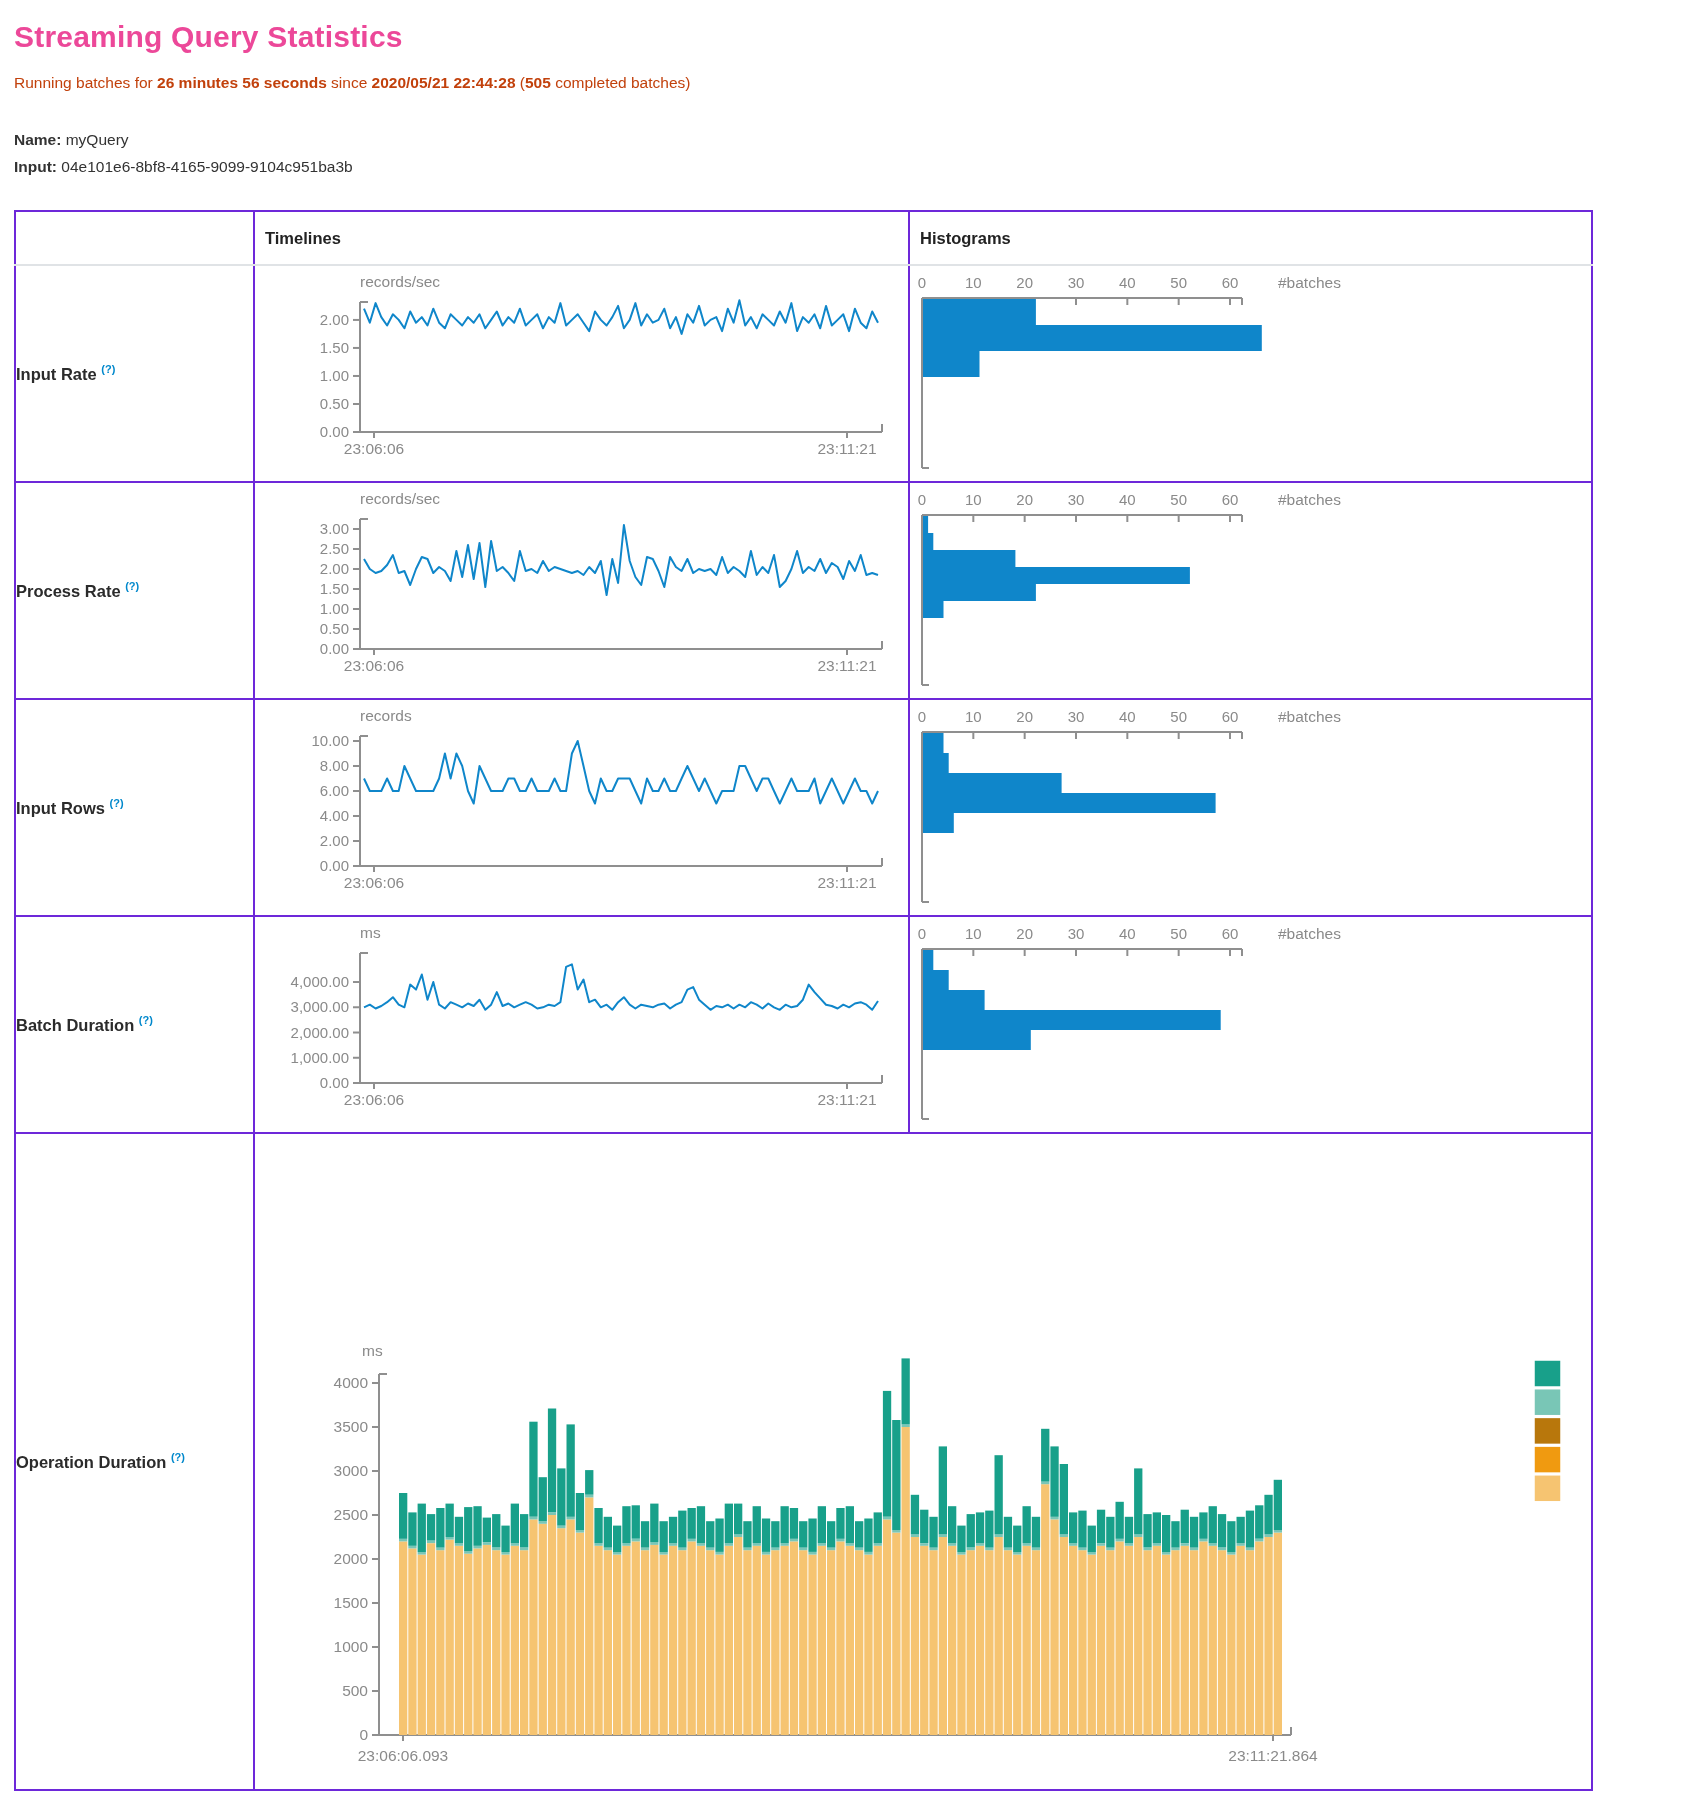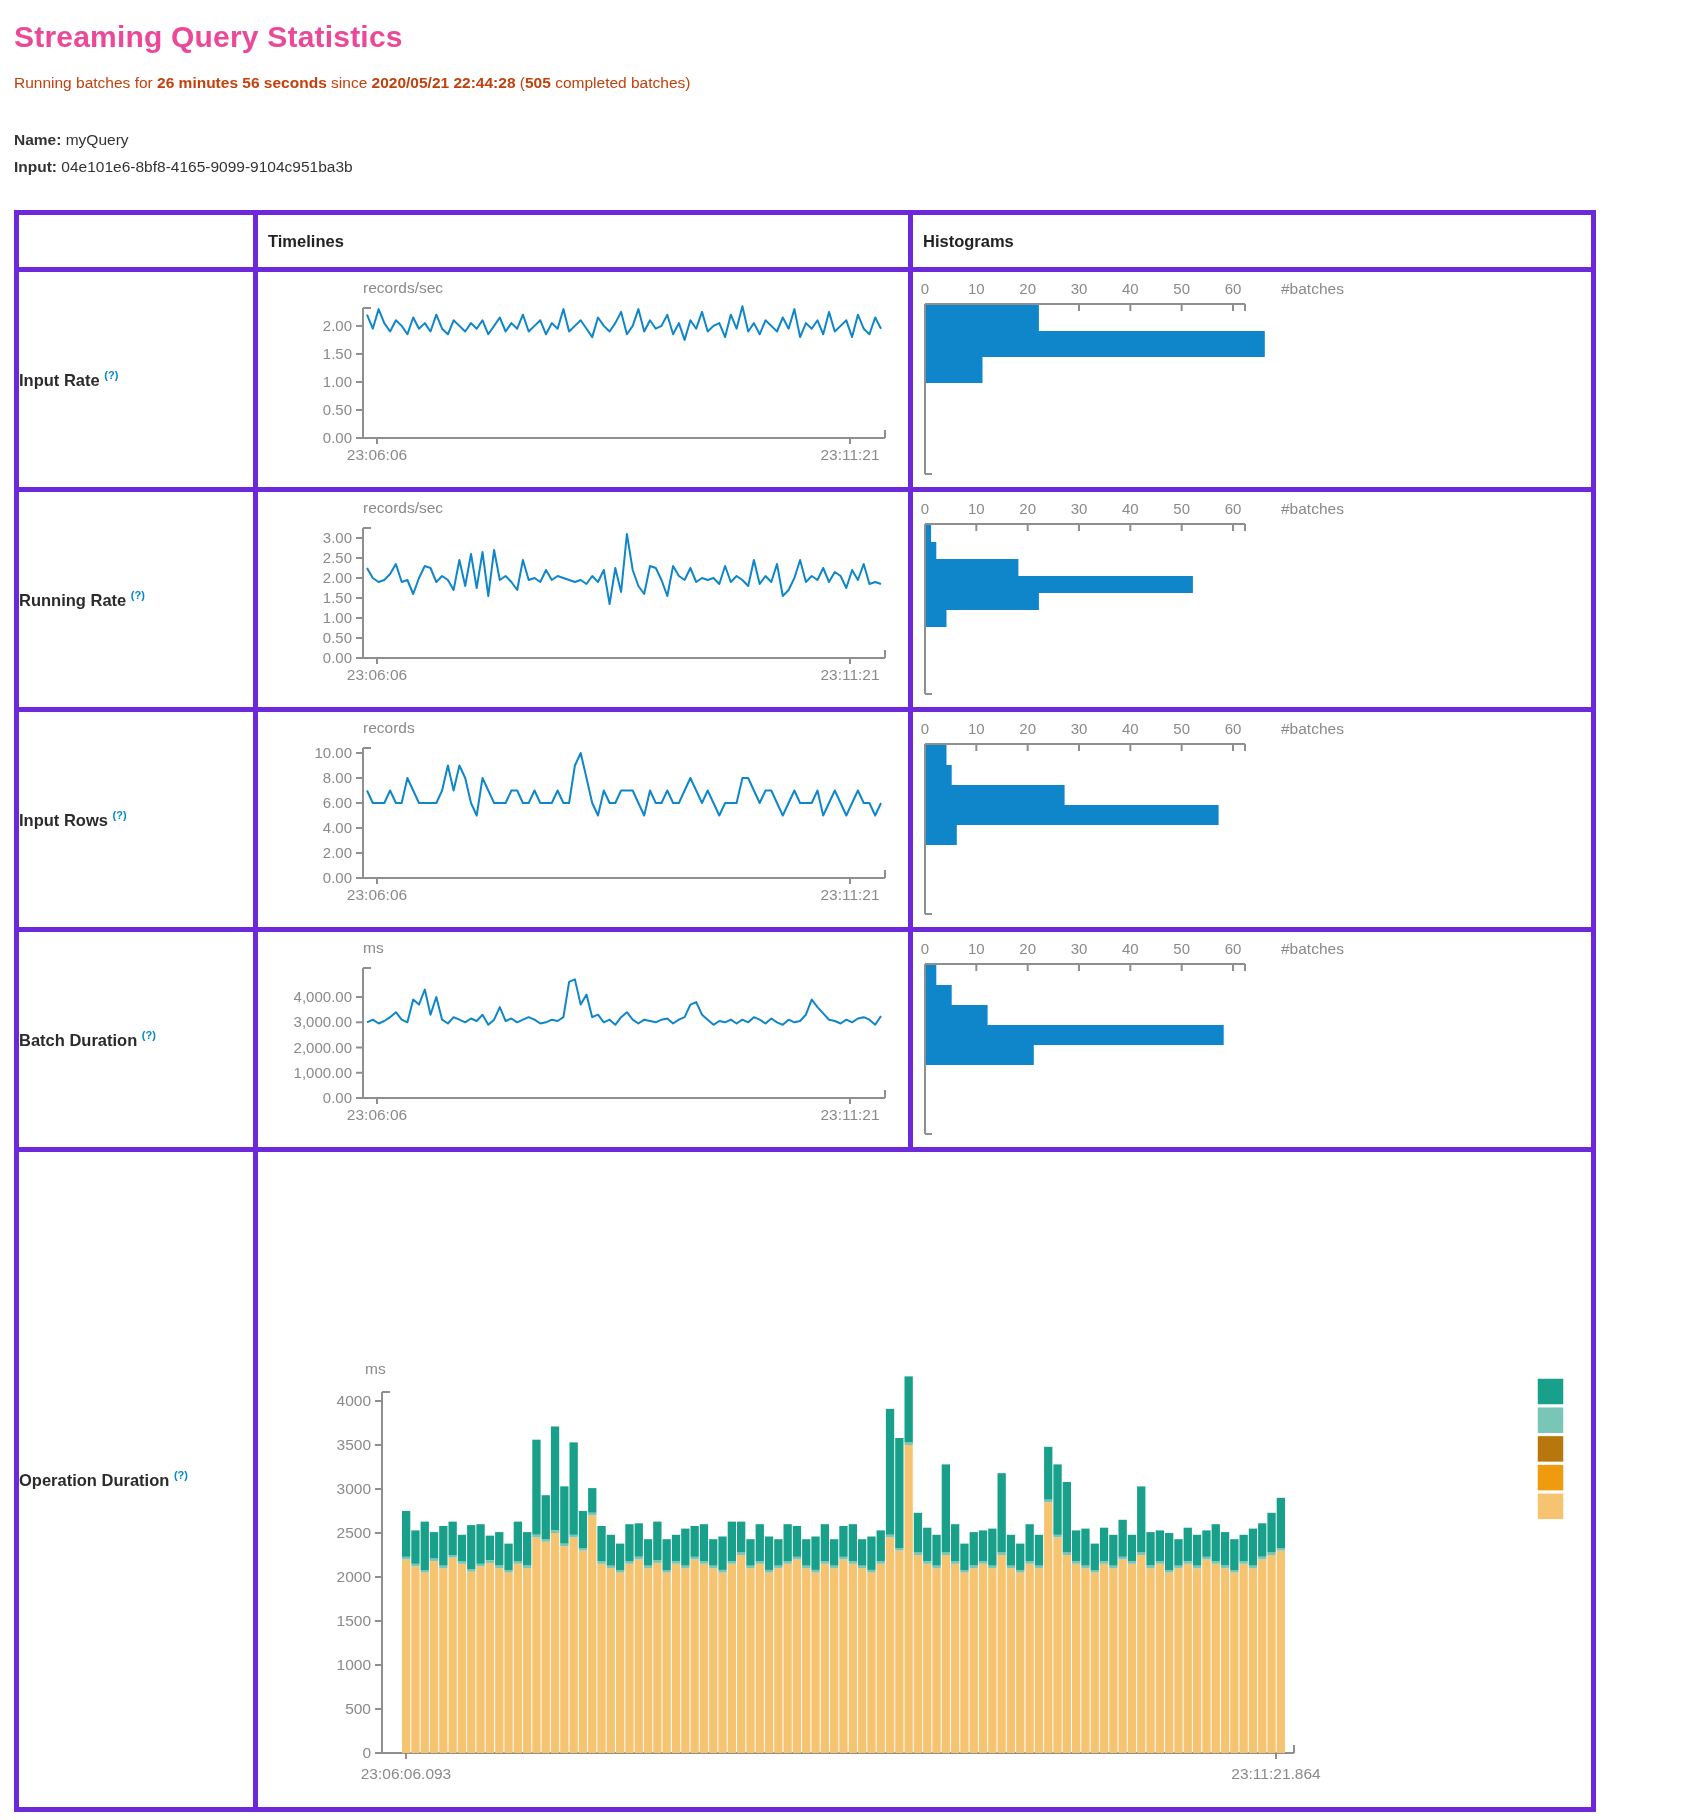--- a/index.html
+++ b/index.html
@@ -4,21 +4,21 @@
 <style>
   html,body{margin:0;padding:0;background:#ffffff;color:#333;
     font-family:"Liberation Sans","DejaVu Sans",sans-serif;}
   .page{width:1693px;padding:14px 0 20px 14px;box-sizing:border-box;}
   h1{font-size:30px;font-weight:bold;color:#ec4899;margin:6px 0 20px 0;letter-spacing:.2px;}
   .subtitle{font-size:15.5px;color:#c2410c;margin:0 0 34px 0;}
   .subtitle b{font-weight:bold;}
   .qinfo{font-size:15.5px;color:#333;line-height:27px;margin:0 0 30px 0;}
   .qinfo b{font-weight:bold;}
   table.stats{border-collapse:collapse;table-layout:fixed;width:1577px;background:#fff;}
-  table.stats th,table.stats td{border:5px solid #6d28d9;padding:0;vertical-align:middle;}
+  table.stats th,table.stats td{border:2px solid #6d28d9;padding:0;vertical-align:middle;}
   table.stats thead th{height:52px;text-align:left;font-size:16.5px;font-weight:bold;color:#222;
     padding-left:10px;border-bottom:2px solid #e0e3e6;}
   col.c-label{width:239px;} col.c-time{width:655px;} col.c-hist{width:683px;}
   td.rowlabel{padding-left:14px;font-size:16.5px;font-weight:bold;color:#2b2b2b;}
   td.rowlabel sup{font-size:11px;color:#0088cc;font-weight:bold;cursor:pointer;}
   td.chartcell{vertical-align:top;text-align:right;}
   .chart{line-height:0;}
   svg text{font-family:"Liberation Sans","DejaVu Sans",sans-serif;}
 </style>
 </head>
@@ -103,21 +103,21 @@
                   <line x1="12" y1="32" x2="12" y2="202" stroke="#8f8f8f" stroke-width="2"></line>
                   <line x1="12" y1="202" x2="19" y2="202" stroke="#8f8f8f" stroke-width="2"></line>
                 </g>
                 <rect x="13" y="33" width="112.9" height="26" fill="#0f86ca"></rect>
                 <rect x="13" y="59" width="338.8" height="26" fill="#0f86ca"></rect>
                 <rect x="13" y="85" width="56.5" height="26" fill="#0f86ca"></rect>
               </svg></div>
           </td>
       </tr>
       <tr style="height:215px;">
-        <td class="rowlabel"><span>Running Rate</span> <sup>(?)</sup></td>
+        <td class="rowlabel"><span>Process Rate</span> <sup>(?)</sup></td>
         <td class="chartcell">
             <div class="chart"><svg width="655" height="215" viewBox="0 0 655 215">
                 <text x="105" y="21" text-anchor="start" font-size="15.5" fill="#8a8a8a">records/sec</text>
                 <g>
                   <line x1="105" y1="36" x2="105" y2="166" stroke="#8f8f8f" stroke-width="2"></line>
                   <line x1="105" y1="36" x2="113" y2="36" stroke="#8f8f8f" stroke-width="2"></line>
                   <line x1="98" y1="166" x2="105" y2="166" stroke="#8f8f8f" stroke-width="2"></line>
                   <text x="94" y="171" text-anchor="end" font-size="15" fill="#8a8a8a">0.00</text>
                   <line x1="98" y1="146" x2="105" y2="146" stroke="#8f8f8f" stroke-width="2"></line>
                   <text x="94" y="151" text-anchor="end" font-size="15" fill="#8a8a8a">0.50</text>

